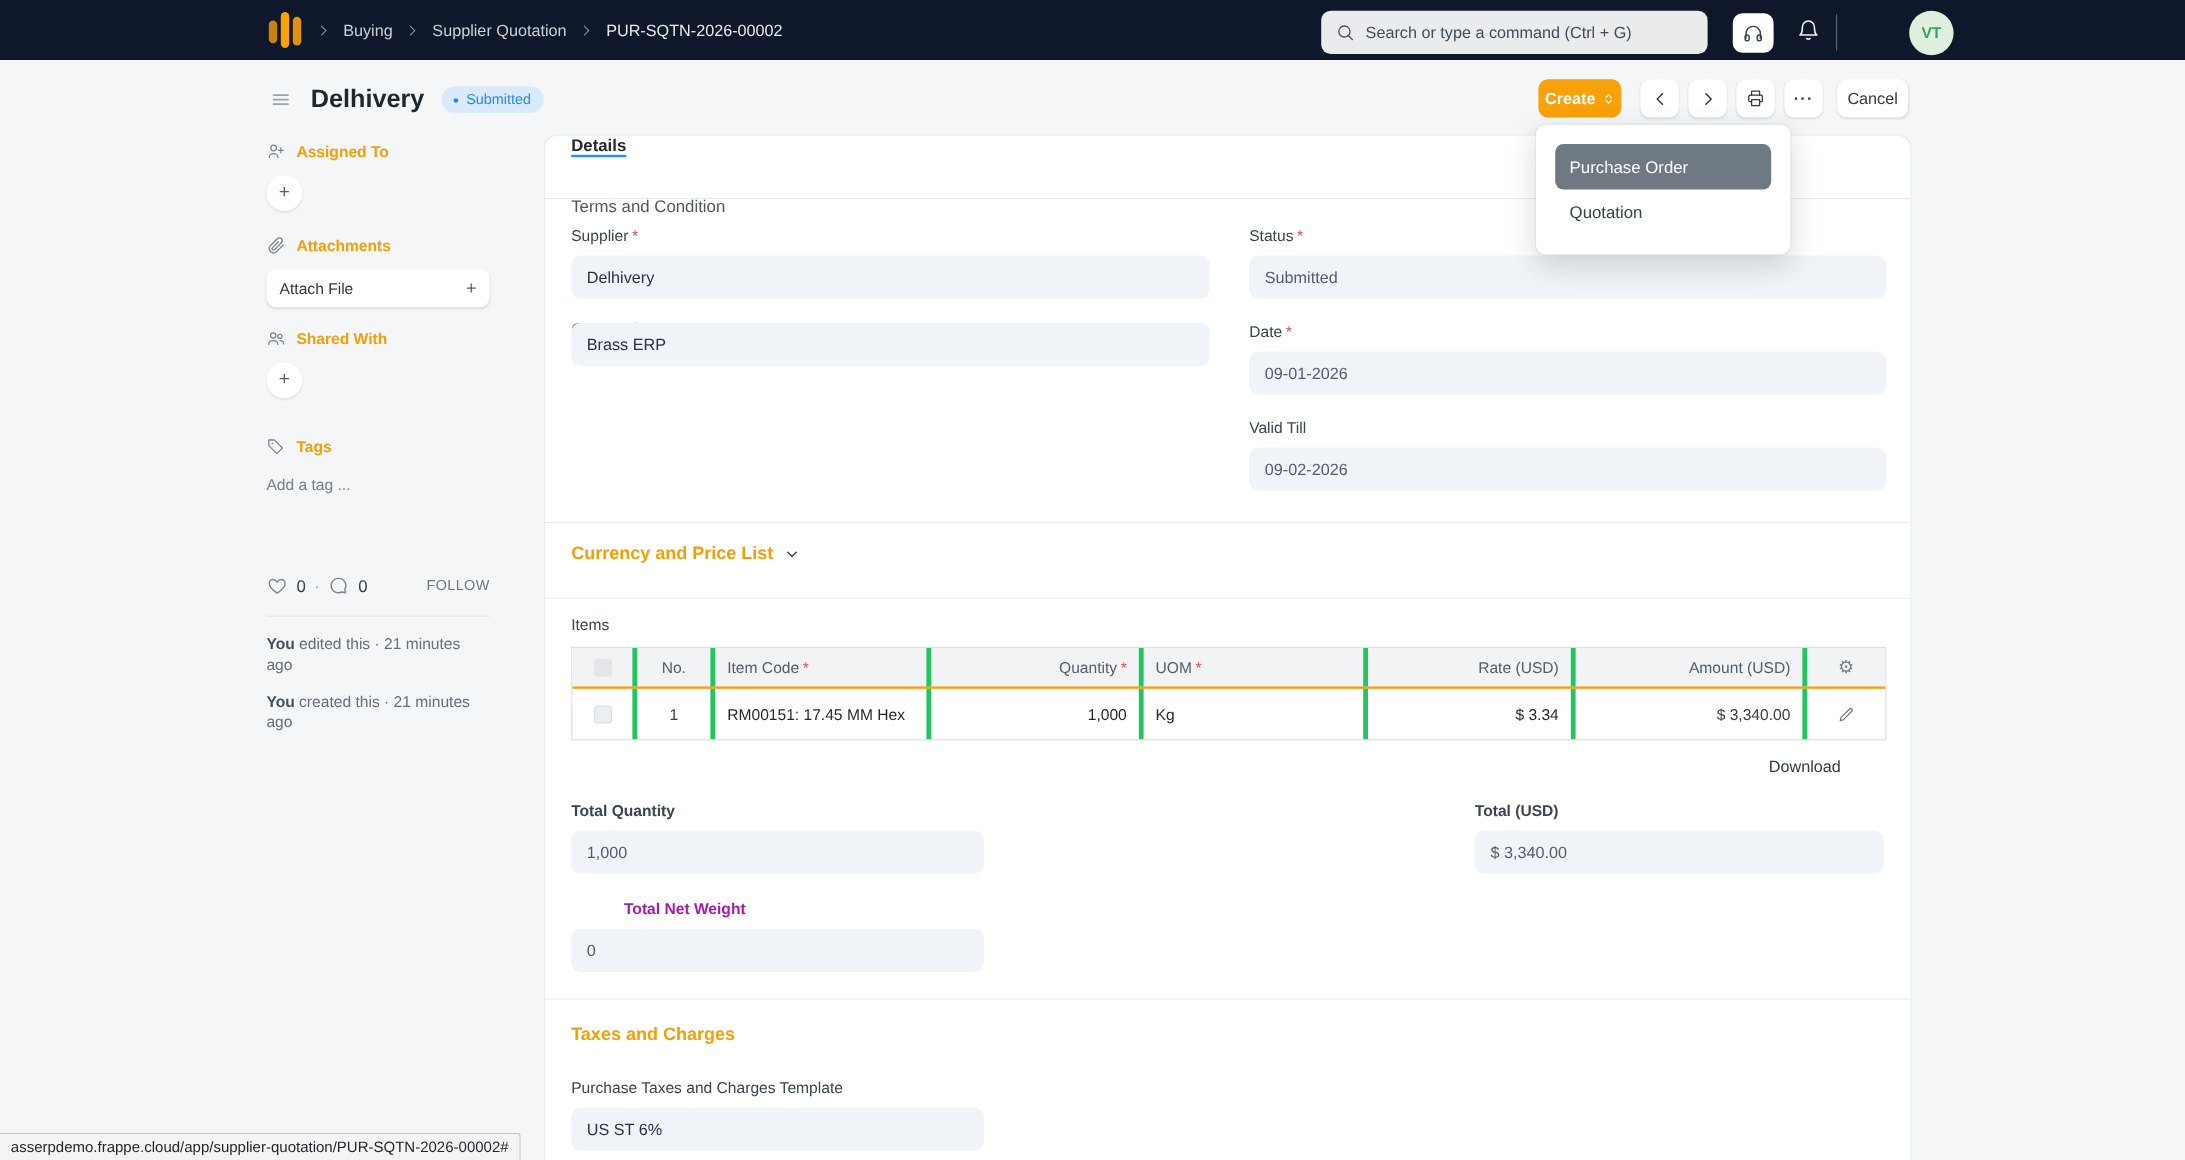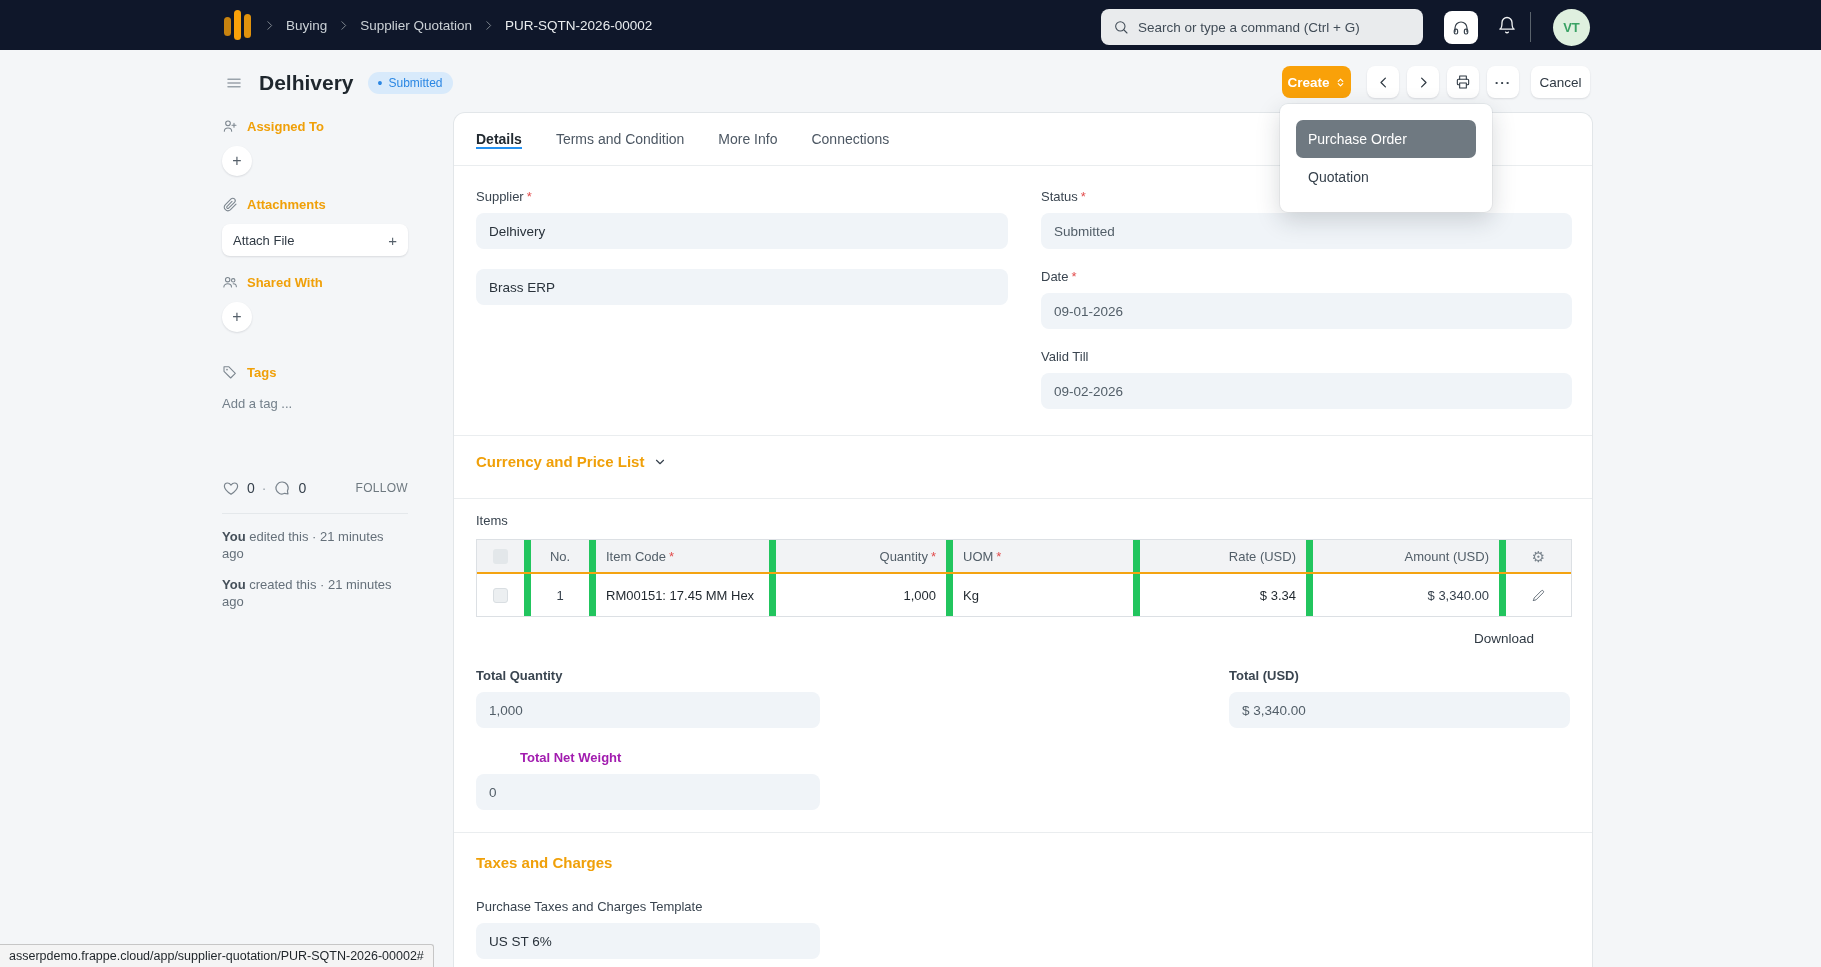--- a/index.html
+++ b/index.html
@@ -23,21 +23,21 @@
   .crumbs { display:flex; align-items:center; margin-left:12px; gap:10px; font-size:13.5px; color:#CBD1D6; }
   .crumb-sep { color:#8D959C; }
   .crumb-last { color:#E9ECEE; }
   .nav-search { position:absolute; left:1101px; top:9px; width:322px; height:36px; background:#E9EBED;
                 border-radius:8px; display:flex; align-items:center; gap:9px; padding:0 12px;
                 color:#414C57; font-size:13.5px; cursor:text; }
   .nav-btn-help { position:absolute; left:1444px; top:11px; width:34px; height:33px; background:#FFFFFF;
                   border-radius:8px; display:flex; align-items:center; justify-content:center; color:#38424C; cursor:pointer; }
   .nav-bell { position:absolute; left:1497px; top:15px; color:#F2F4F5; cursor:pointer; }
   .nav-divider { position:absolute; left:1530px; top:12px; width:1px; height:30px; background:#5A636C; }
-  .avatar { position:absolute; left:1553px; top:9px; width:37px; height:37px; border-radius:50%;
+  .avatar { position:absolute; left:1591px; top:9px; width:37px; height:37px; border-radius:50%;
             background:#DFF0DF; color:#3AA264; font-size:13px; font-weight:700;
             display:flex; align-items:center; justify-content:center; cursor:pointer; }
 
   
   .page-head { position:absolute; left:0; top:54px; width:1821px; height:58px; display:flex; align-items:center; }
   .burger { margin-left:224px; color:#9AA3AB; cursor:pointer; }
   .doc-title { margin-left:15px; font-size:21px; font-weight:700; color:#1F272E; }
   .badge { margin-left:14px; height:22px; padding:0 10px; background:#D8EAFB; color:#2B87E3;
            border-radius:11px; font-size:12px; display:flex; align-items:center; gap:6px; }
   .badge .dotc { font-size:14px; line-height:1; }
@@ -74,21 +74,21 @@
   .likes-row { display:flex; align-items:center; gap:7px; font-size:14px; color:#36414C; }
   .likes-row .lico { color:#7A848D; cursor:pointer; }
   .follow { margin-left:auto; font-size:12px; color:#6E7980; letter-spacing:.3px; cursor:pointer; }
   .sb-divider { height:1px; background:#E4E8EB; margin:16px 0 14px; }
   .activity { font-size:13px; color:#65707A; line-height:17px; width:180px; }
   .activity b { color:#444F59; font-weight:700; }
 
   
   .card { position:absolute; left:453px; top:112px; width:1140px; height:855px; background:#FFFFFF;
           border:1px solid #E2E6E9; border-bottom:none; border-radius:12px 12px 0 0; overflow:hidden; }
-  .tabs { height:53px; display:flex; align-items:center; gap:34px; padding:0 22px; border-bottom:1px solid #EAEDEF; }
+  .tabs { height:53px; display:flex; align-items:flex-start; gap:34px; padding:0 22px; border-bottom:1px solid #EAEDEF;flex-direction:column; }
   .tab { display:flex; align-items:center; font-size:14px; color:#4C5763; cursor:pointer;
          border-bottom:2px solid transparent; margin-bottom:-1px; }
   .tab.active { color:#222A31; font-weight:700; border-bottom-color:#2490EF; }
 
   .form-grid { display:grid; grid-template-columns:532px 531px; column-gap:33px; padding:0 22px; }
   .field { margin-top:23px; }
   .field.r2 { margin-top:20px; }
   .flabel { display:block; font-size:13px; color:#3A4550; margin-bottom:9px; }
   .req { color:#E24C4C; margin-left:3px; }
   .control { height:36px; background:#F0F4F8; border-radius:8px; padding:0 13px; display:flex; align-items:center;
@@ -102,21 +102,21 @@
   .sec-currency { margin-top:17px; }
   .section-head .chev { color:#36414C; }
   .hr2 { margin-top:28px; }
 
   .items-wrap { padding:0 22px; }
   .items-label { margin-top:14px; font-size:13px; color:#3A4550; }
   .tbl { margin-top:11px; width:1096px; border:1px solid #DCE0E4; }
   .trow { display:flex; }
   .trow.head { background:#F2F3F5; height:34px; border-bottom:2px solid #F4A311; }
   .trow.data { height:42px; }
-  .tc { display:flex; align-items:center; padding:0 10px; border-right:7px solid #22c55e; font-size:13px; color:#525E68; }
+  .tc { display:flex; align-items:center; padding:0 10px; border-right:4px solid #22c55e; font-size:13px; color:#525E68; }
   .tc:last-child { border-right:none; }
   .tc.c-check { width:54px; justify-content:center; }
   .tc.c-no { width:65px; justify-content:center; }
   .tc.c-item { width:180px; }
   .tc.c-qty { width:177px; justify-content:flex-end; }
   .tc.c-uom { width:187px; }
   .tc.c-rate { width:173px; justify-content:flex-end; }
   .tc.c-amt { width:193px; justify-content:flex-end; }
   .tc.c-gear { width:65px; justify-content:center; color:#7A848D; }
   .trow.data .tc { color:#1F272E; }

